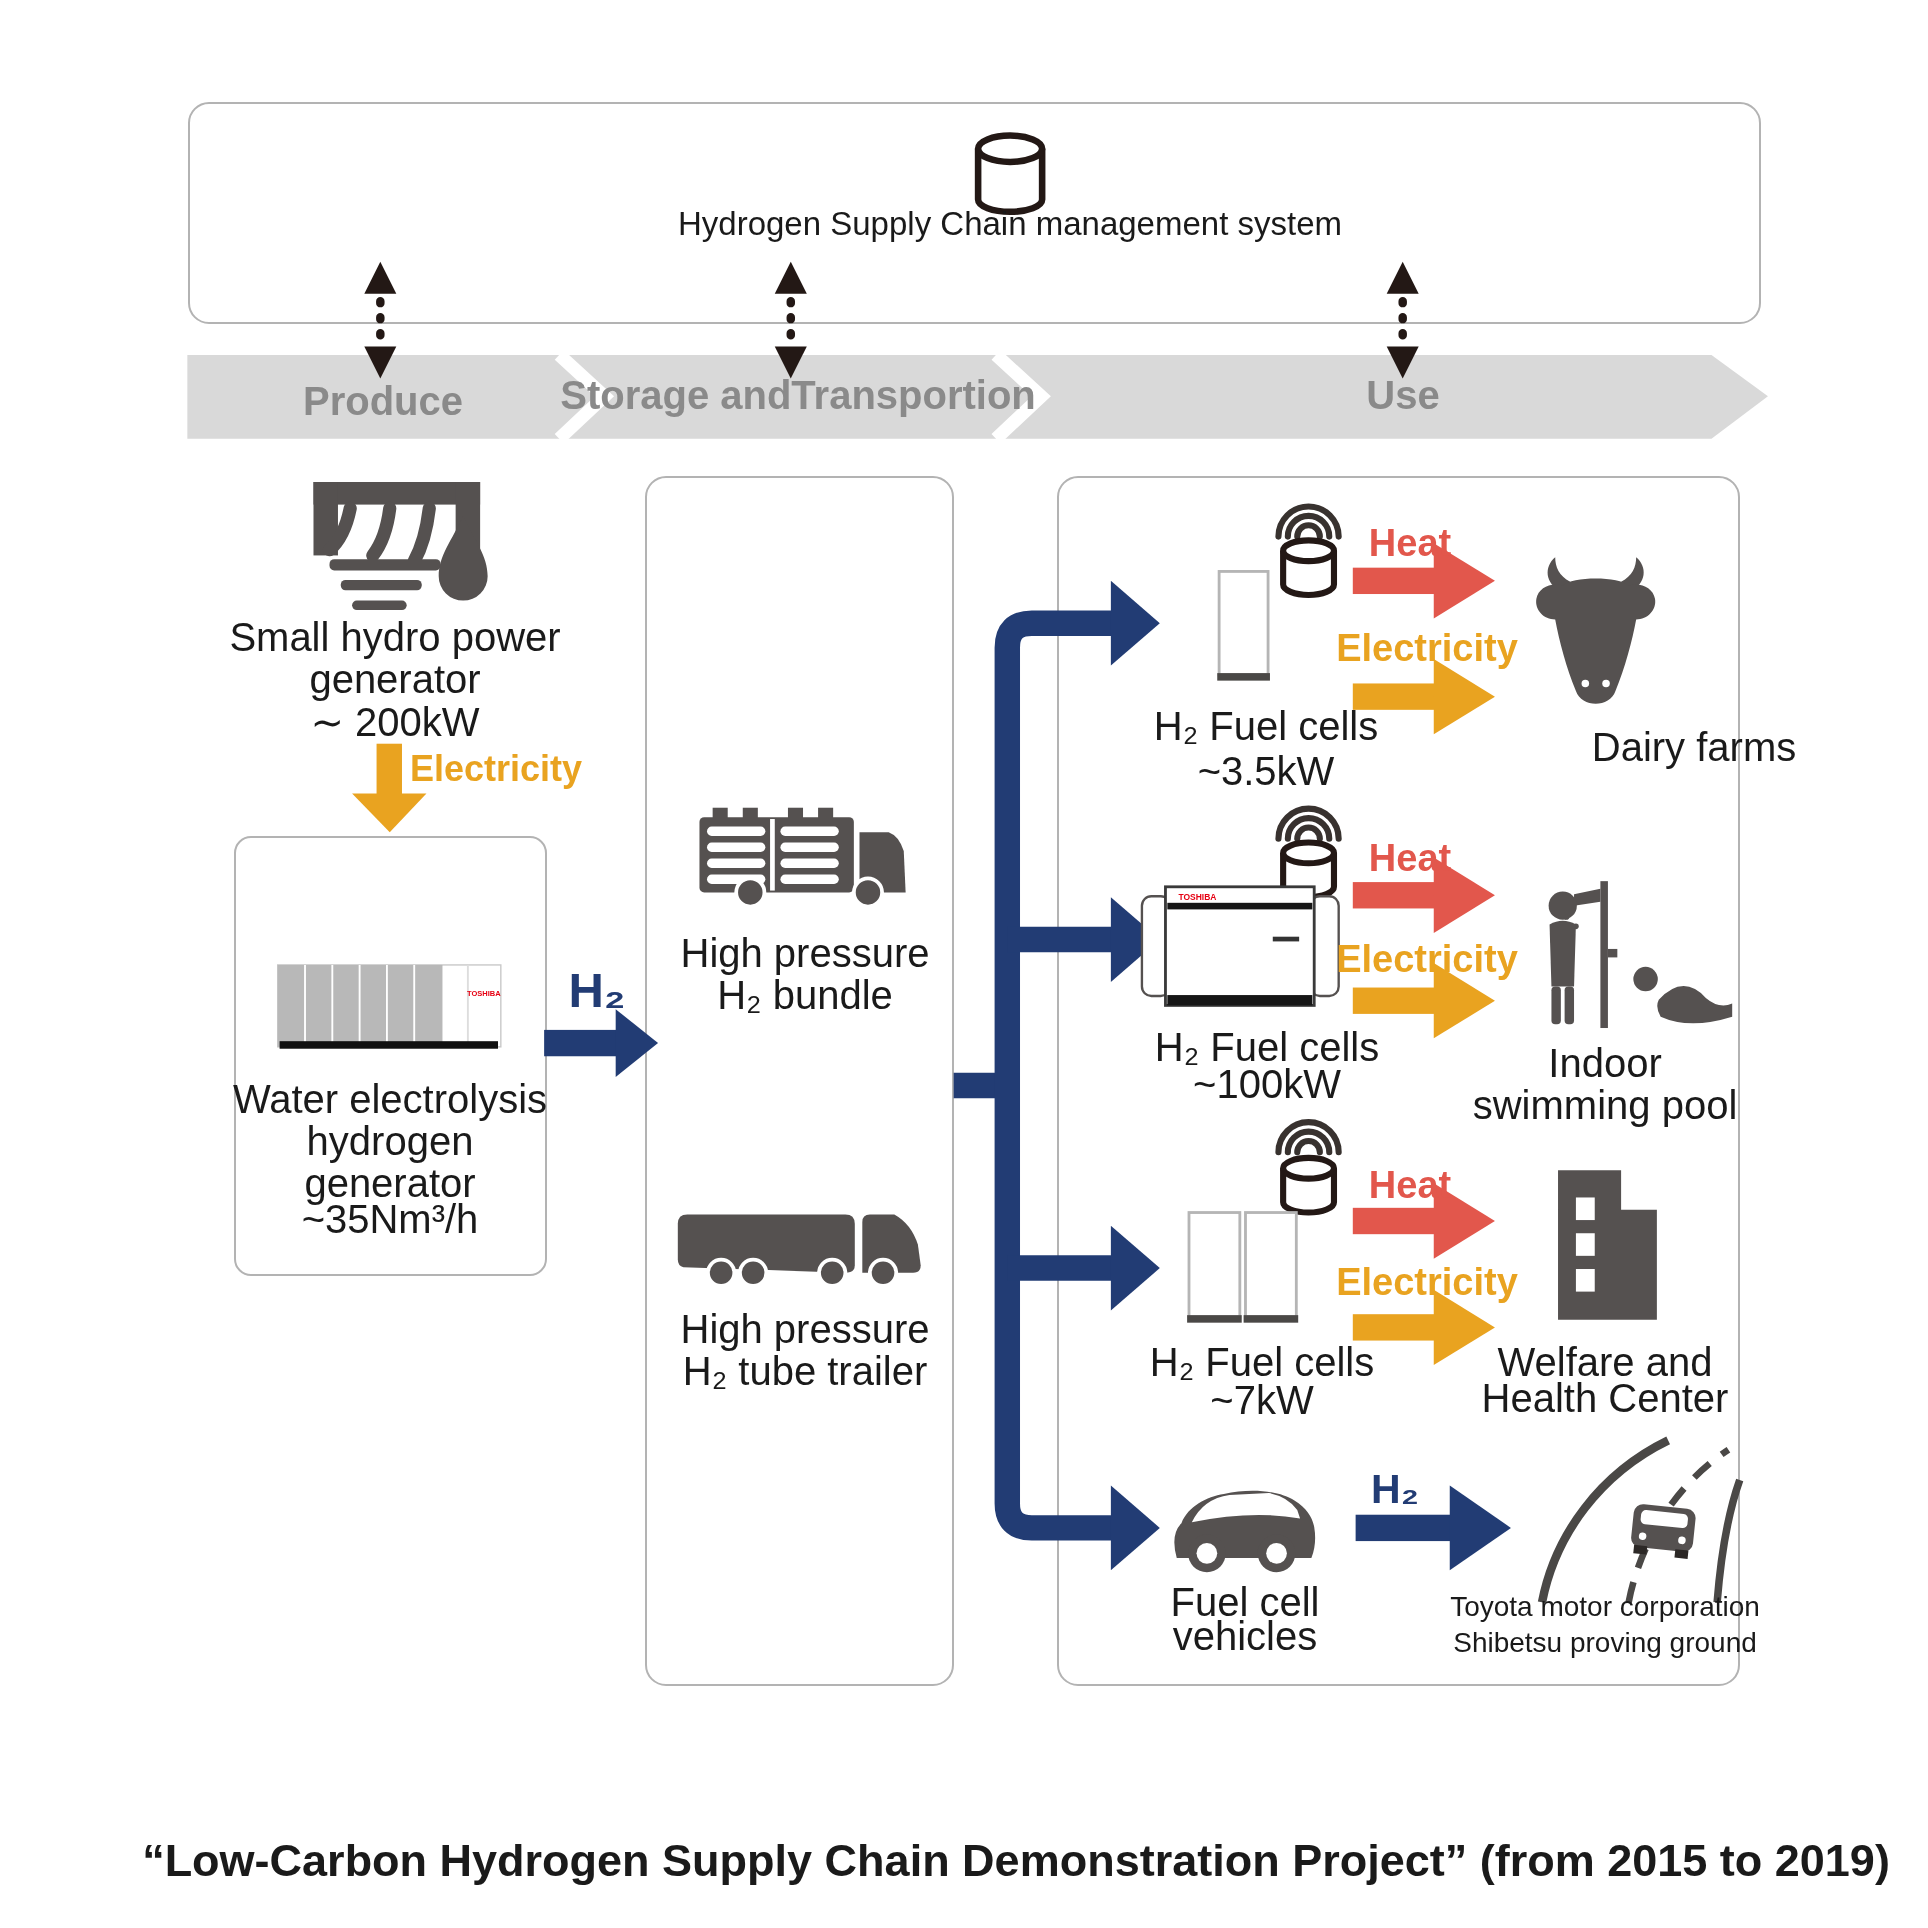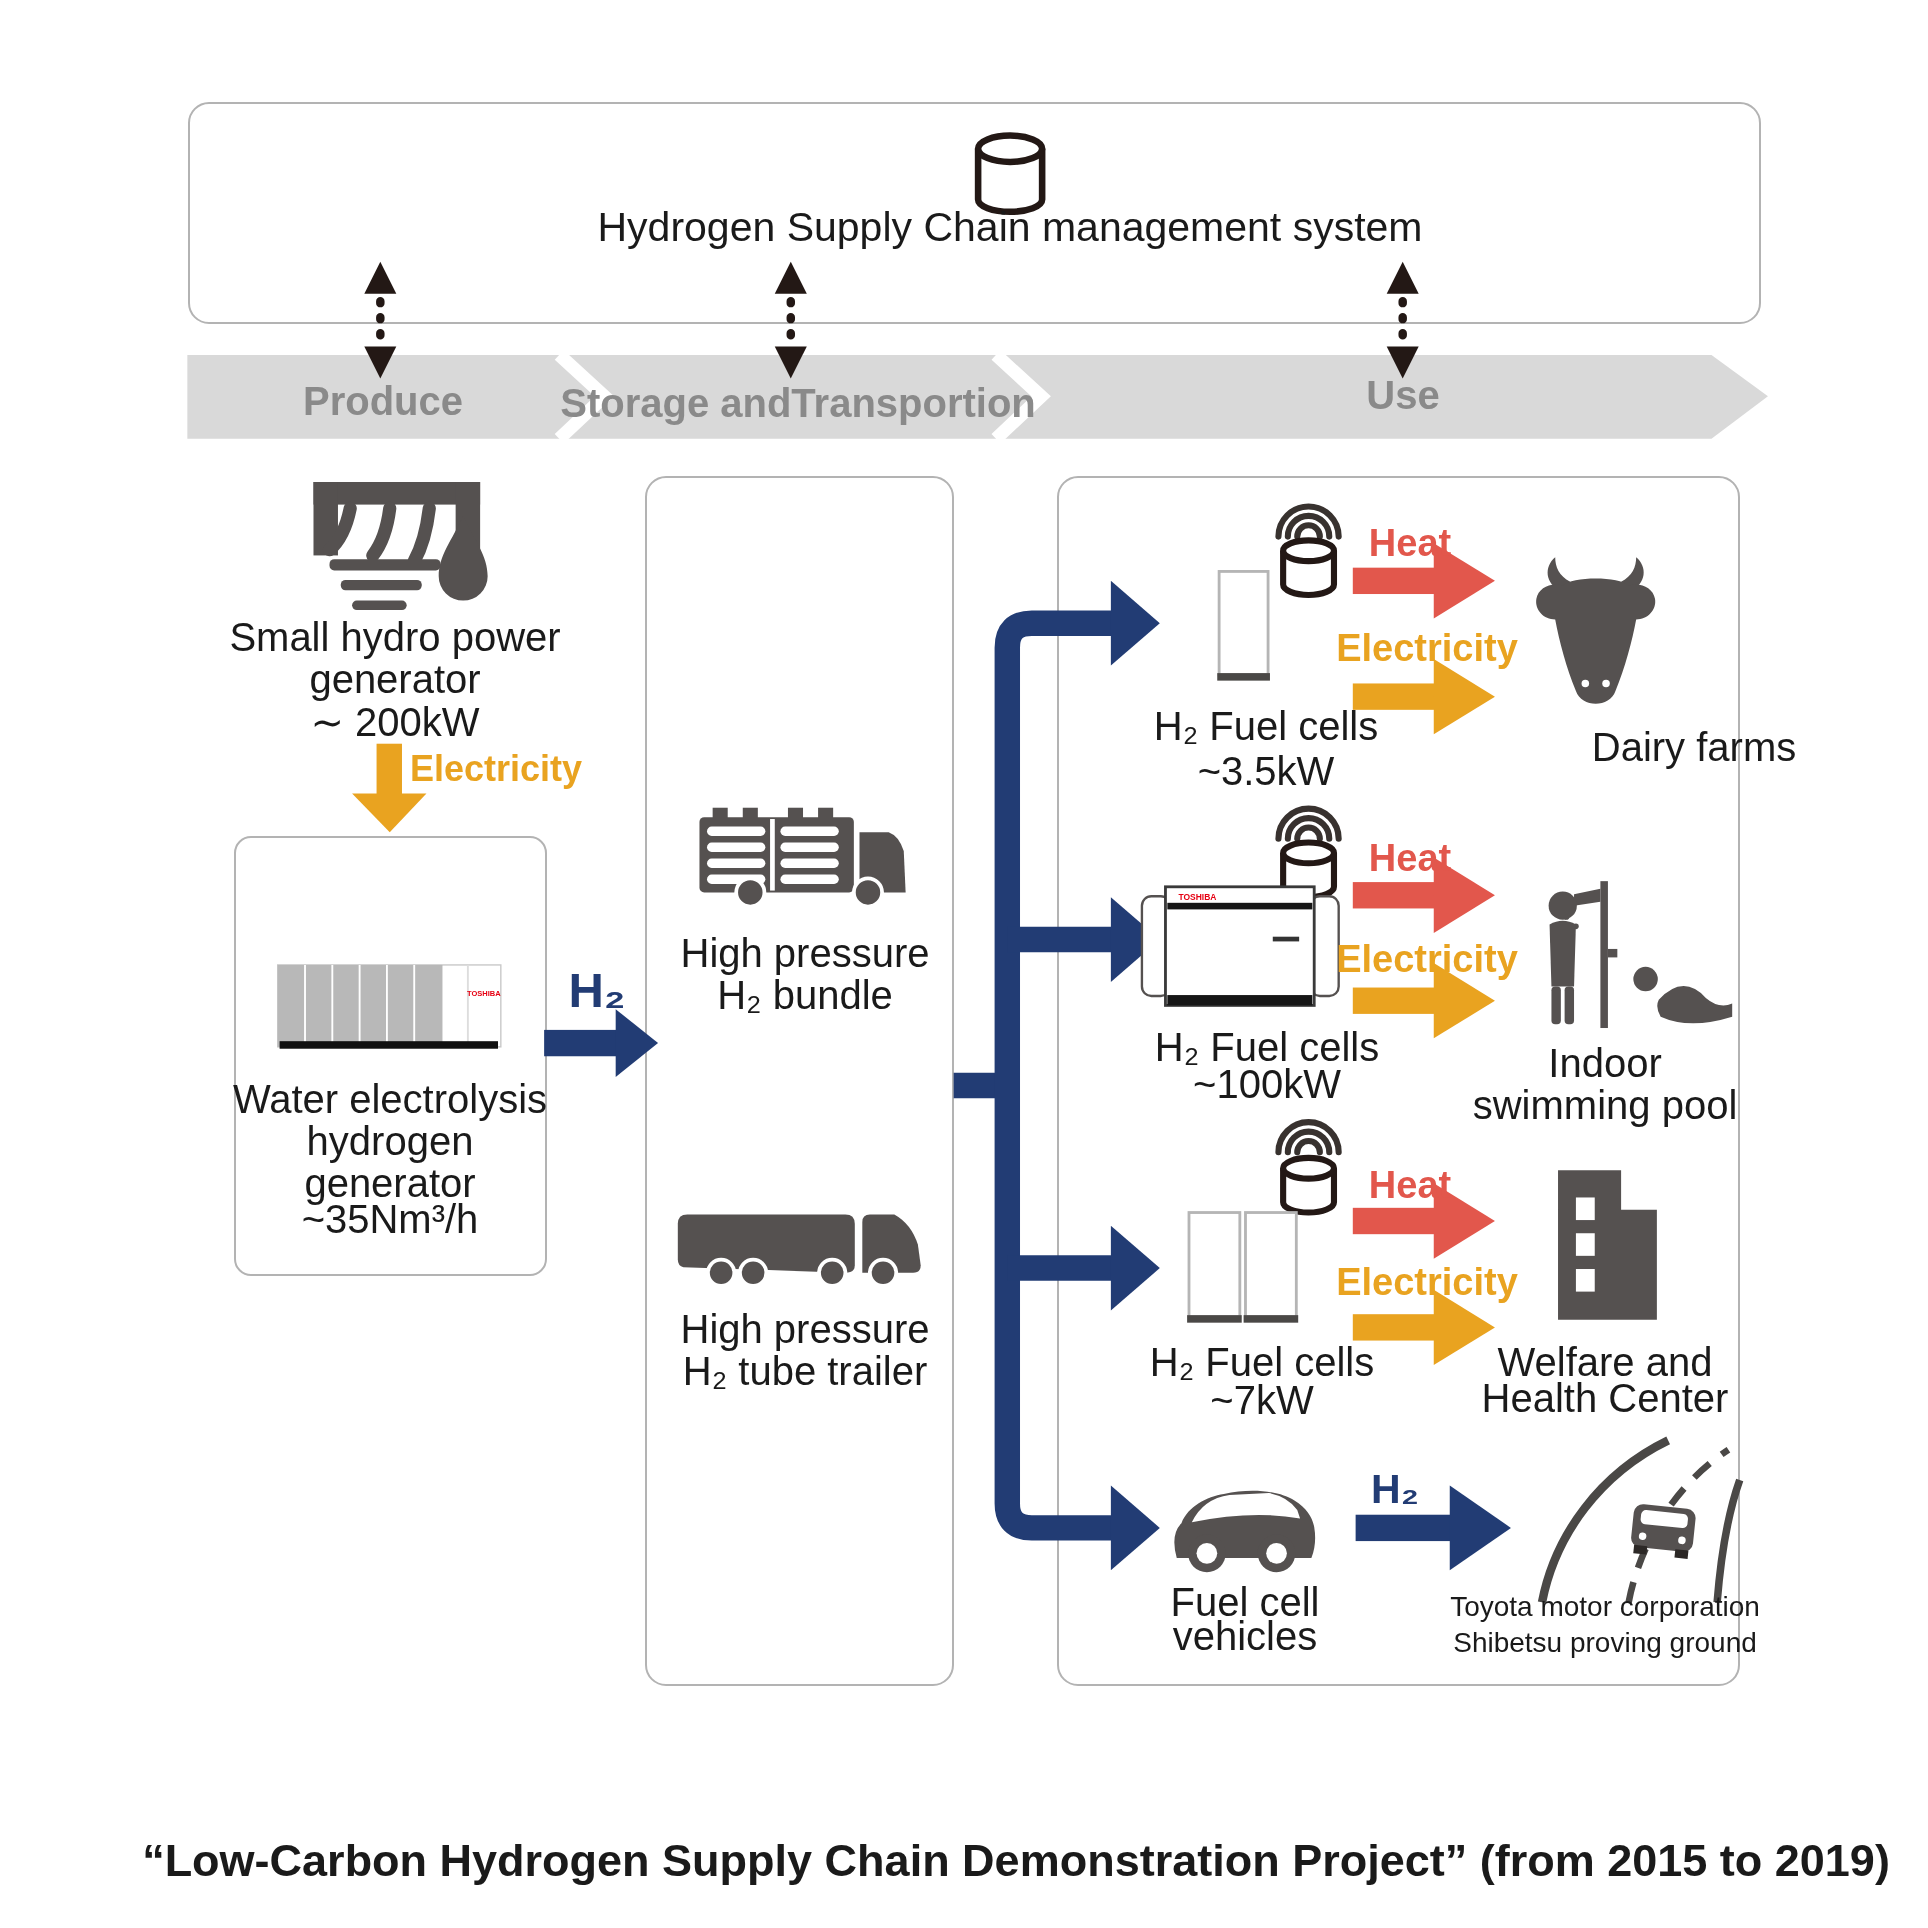--- a/index.html
+++ b/index.html
@@ -252,24 +252,24 @@
         <rect x="1734" y="1600" width="66" height="46" rx="10" fill="#555150"></rect>
         <rect x="1742" y="1606" width="50" height="15" rx="5" fill="#ffffff"></rect>
         <circle cx="1746" cy="1634" r="4" fill="#ffffff"></circle>
           <circle cx="1788" cy="1634" r="4" fill="#ffffff"></circle>
         <rect x="1738" y="1644" width="14" height="9" fill="#2c2826"></rect>
           <rect x="1782" y="1644" width="14" height="9" fill="#2c2826"></rect>
       </g>
     </g>
   </svg>
 
-  <div class="t" style="left:1010px;top:207px;font-size:41px;">Hydrogen Supply Chain management system</div>
+  <div class="t" style="left:1010px;top:207px;font-size:33px;">Hydrogen Supply Chain management system</div>
 
   <div class="t b gray" style="left:383px;top:357px;margin-top:24px;">Produce</div>
-  <div class="t b gray" style="left:798px;top:375px;margin-top:8px;">Storage andTransportion</div>
+  <div class="t b gray" style="left:798px;top:375px;">Storage andTransportion</div>
   <div class="t b gray" style="left:1403px;top:375px;">Use</div>
 
   <div class="t" style="left:395px;top:617px;">Small hydro power</div>
   <div class="t" style="left:395px;top:659px;">generator</div>
   <div class="t" style="left:395px;top:702px;">∼ 200kW</div>
 
   <div class="t b orange" style="left:496px;top:751px;font-size:36px;">Electricity</div>
 
   <div class="t" style="left:390px;top:1079px;">Water electrolysis</div>
   <div class="t" style="left:390px;top:1121px;">hydrogen</div>

